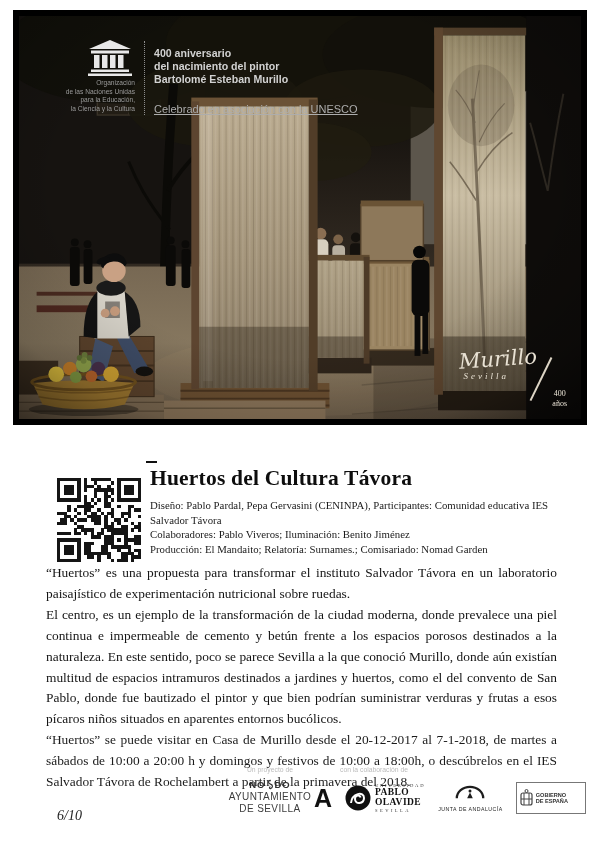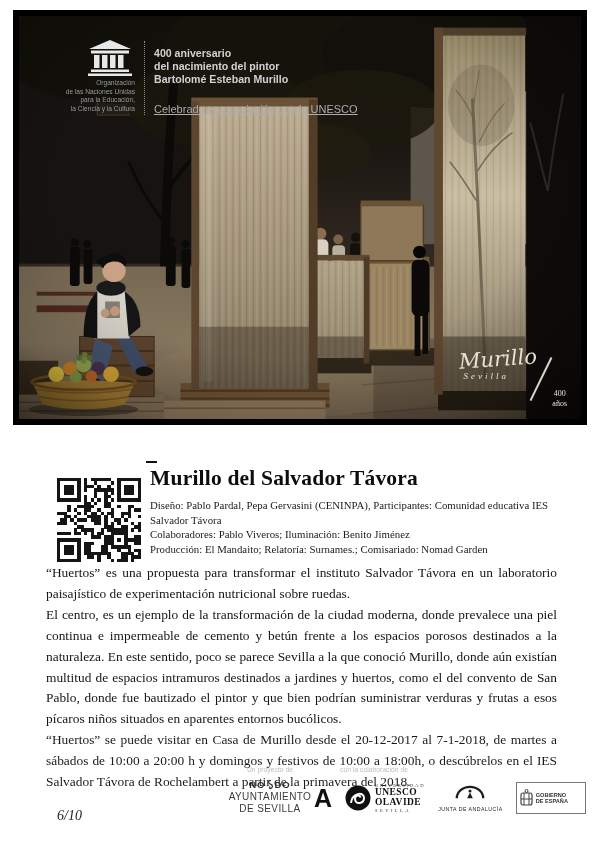--- a/index.html
+++ b/index.html
@@ -615,21 +615,21 @@
         <rect x="12" y="24" width="1.04" height="1.04" fill="#151515"></rect>
         <rect x="16" y="24" width="1.04" height="1.04" fill="#151515"></rect>
         <rect x="18" y="24" width="1.04" height="1.04" fill="#151515"></rect>
         <rect x="19" y="24" width="1.04" height="1.04" fill="#151515"></rect>
         <rect x="20" y="24" width="1.04" height="1.04" fill="#151515"></rect>
         <rect x="22" y="24" width="1.04" height="1.04" fill="#151515"></rect>
       </svg>
   </div>
 
   <header class="title-block">
-    <h1>Murillo del Salvador Távora</h1>
+    <h1>Huertos del Cultura Távora</h1>
     <div class="credits">
       <p>Diseño: Pablo Pardal, Pepa Gervasini (CENINPA), Participantes: Comunidad educativa IES Salvador Távora</p>
       <p>Colaboradores: Pablo Viveros; Iluminación: Benito Jiménez</p>
       <p>Producción: El Mandaito;  Relatoría: Surnames.; Comisariado: Nomad Garden</p>
     </div>
   </header>
 
   <section class="bodytext">
     <p>“Huertos” es una propuesta para transformar el instituto Salvador Távora en un laboratorio paisajístico de experimentación nutricional sobre ruedas.</p>
     <p>El centro, es un ejemplo de la transformación de la ciudad moderna, donde prevalece una piel continua e impermeable de cemento y betún frente a los espacios porosos destinados a la naturaleza.  En este sentido, poco se parece Sevilla a la que conoció Murillo, donde aún existían multitud de espacios intramuros destinados a jardines y huertos, como el del convento de San Pablo, donde fue bautizado el pintor y que bien podrían suministrar verduras y frutas a esos pícaros niños situados en aparentes entornos bucólicos.</p>
@@ -656,21 +656,21 @@
   <div class="logo-row">
     <span class="logo-a">A</span>
 
     <div class="logo-upo">
       <svg width="26" height="26" viewBox="0 0 26 26">
         <circle cx="13" cy="13" r="12.5" fill="#101010"></circle>
         <path d="M6,18 C7,8 19,6 19,13 C19,19 10,20 10,14 C10,10 15,9.5 15.5,12.5" stroke="#fff" stroke-width="2" fill="none"></path>
       </svg>
       <div class="upo-text">
         <div class="upo-univ">UNIVERSIDAD</div>
-        <div class="upo-name">UNESCO</div>
+        <div class="upo-name">PABLO</div>
         <div class="upo-name">OLAVIDE</div>
         <div class="upo-sev">SEVILLA</div>
       </div>
     </div>
 
     <div class="logo-junta">
       <svg width="34" height="17" viewBox="0 0 34 18">
         <path d="M3,15 A14,12 0 0 1 31,15" fill="none" stroke="#1d1d1d" stroke-width="2.4"></path>
         <circle cx="17" cy="7.5" r="1.6" fill="#1d1d1d"></circle>
         <path d="M17,9 L20,15 H14 Z" fill="#1d1d1d"></path>

